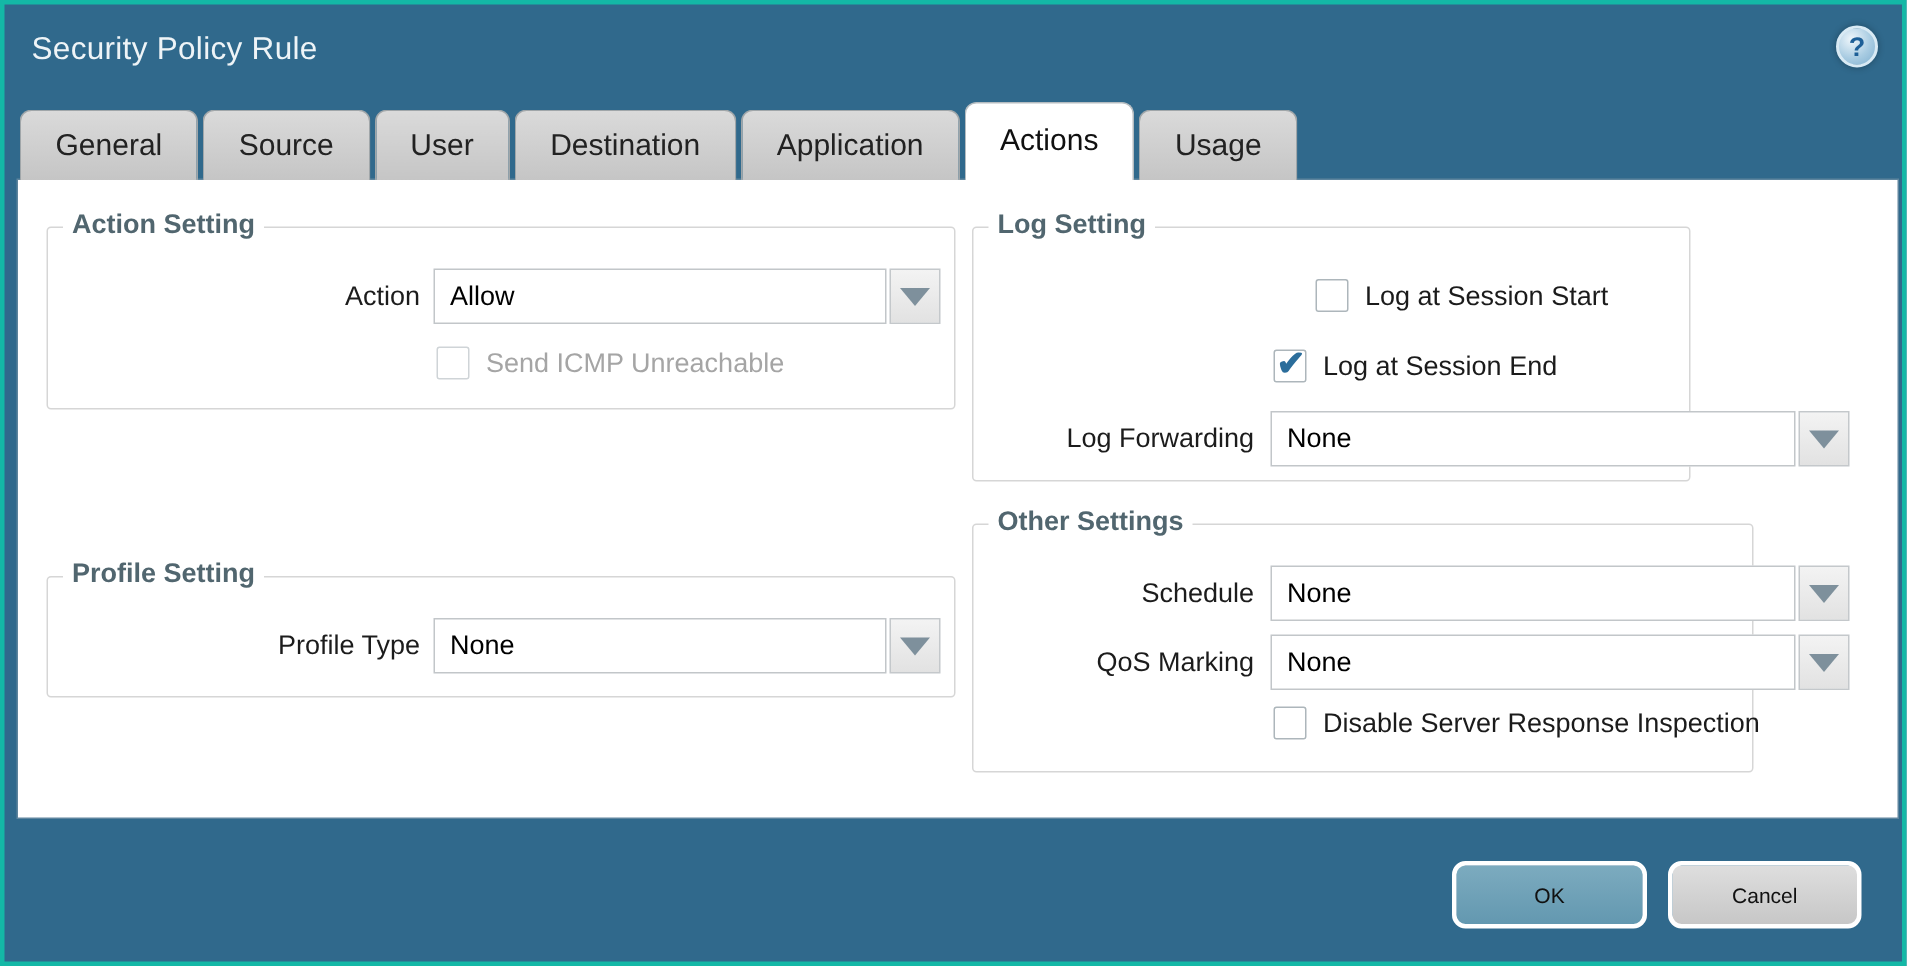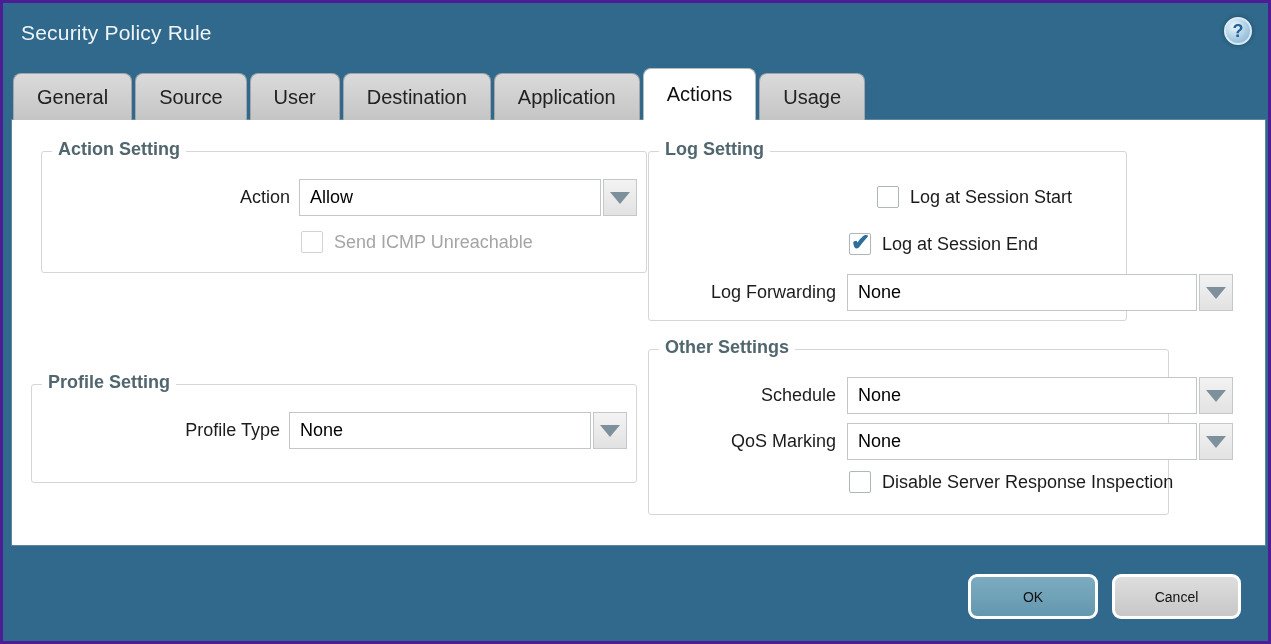--- a/index.html
+++ b/index.html
@@ -1,20 +1,20 @@
 <!DOCTYPE html>
 <html><head>
 <meta charset="utf-8">
 <style>
   * { margin:0; padding:0; box-sizing:border-box; }
   html,body { width:1271px; height:644px; font-family:"Liberation Sans", sans-serif; }
 
   .dialog {
     position:relative; width:1271px; height:644px;
-    background:#30698c; border:3px solid #4c1d95; overflow:hidden;
+    background:#30698c; border:3px solid #14b8a6; overflow:hidden;
   }
 
   .title {
     position:absolute; left:18px; top:18px;
     font-size:21px; color:#eef4f7; letter-spacing:.2px;
   }
 
   .help {
     position:absolute; top:14px; right:16px; width:28px; height:28px;
     border-radius:50%;
@@ -109,36 +109,36 @@
     <div class="tab">Source</div>
     <div class="tab">User</div>
     <div class="tab">Destination</div>
     <div class="tab">Application</div>
     <div class="tab active">Actions</div>
     <div class="tab">Usage</div>
   </div>
 
   <div class="panel">
 
-    <div class="group" style="left:29px; top:31px; width:606px; height:122px;">
+    <div class="group" style="left:19px; top:31px; width:606px; height:122px;">
       <span class="legend">Action Setting</span>
       <div class="field-label" style="left:0; top:27px; width:248px;">Action</div>
       <div class="select" style="left:257px; top:27px;">
         <div class="select-text" style="width:302px;">Allow</div>
         <div class="select-trigger">
             <span class="tri"></span>
           </div>
       </div>
       <div class="check-row" style="left:259px; top:79px;">
         <span class="checkbox disabled"></span>
         <span class="check-label muted">Send ICMP Unreachable</span>
       </div>
     </div>
 
-    <div class="group" style="left:19px; top:264px; width:606px; height:99px;">
+    <div class="group" style="left:19px; top:264px; width:606px; height:81px;">
       <span class="legend">Profile Setting</span>
       <div class="field-label" style="left:0; top:27px; width:248px;">Profile Type</div>
       <div class="select" style="left:257px; top:27px;">
         <div class="select-text" style="width:302px;">None</div>
         <div class="select-trigger">
             <span class="tri"></span>
           </div>
       </div>
     </div>
 

